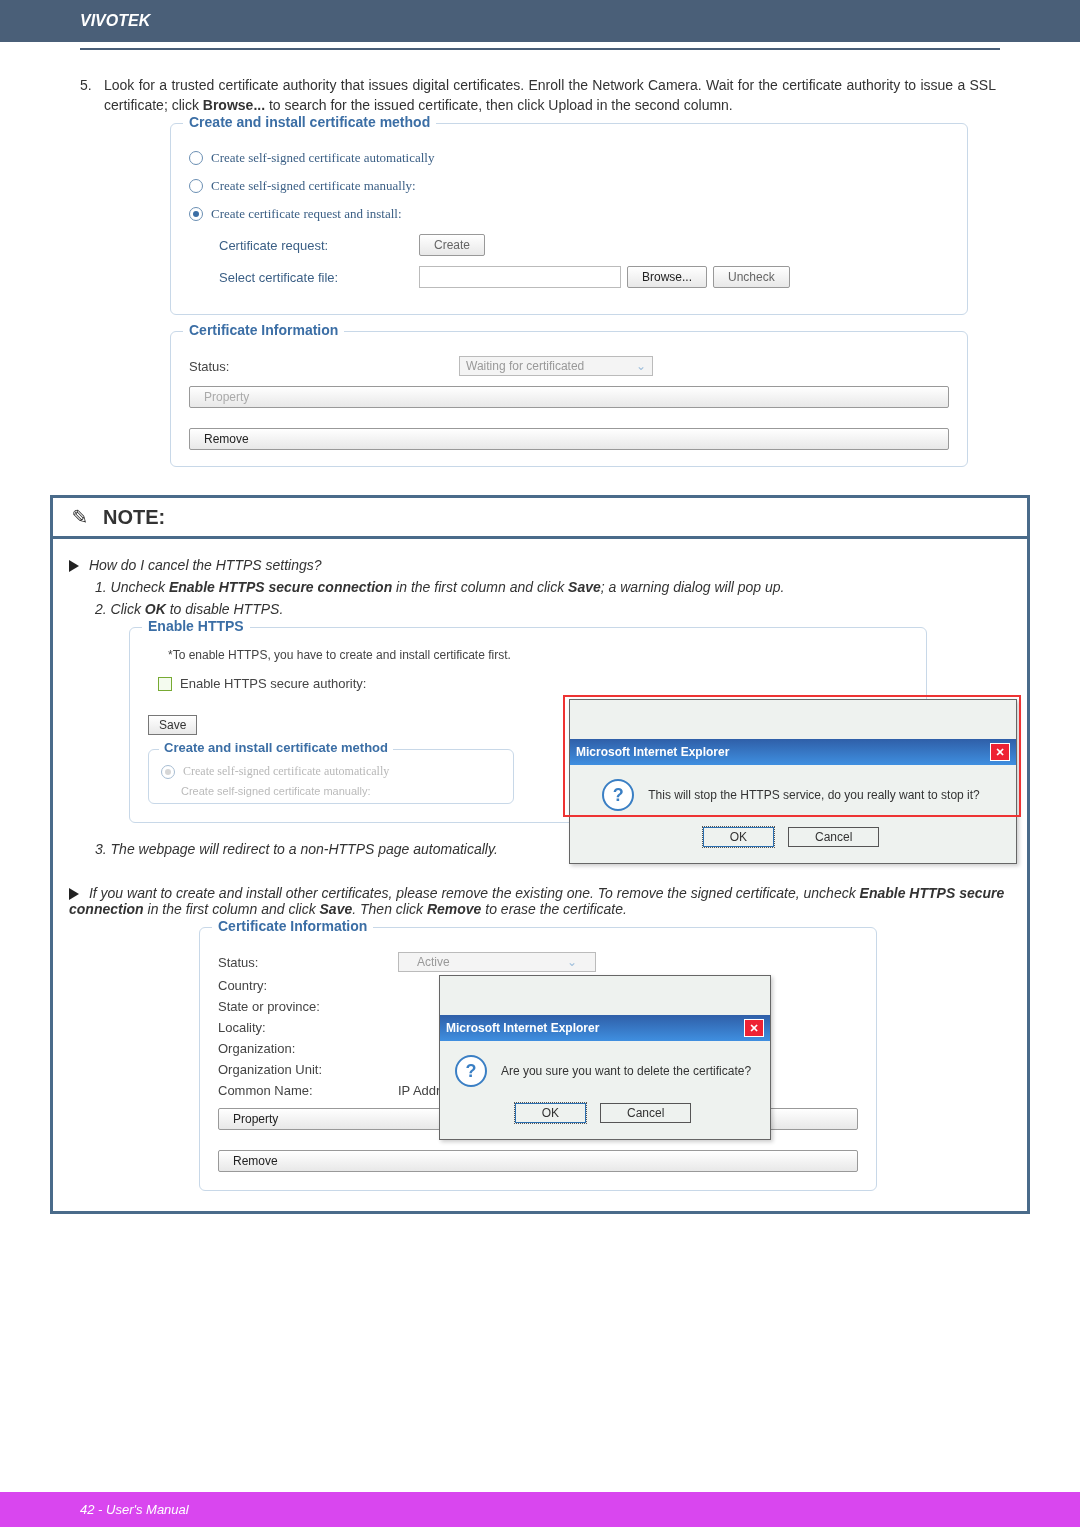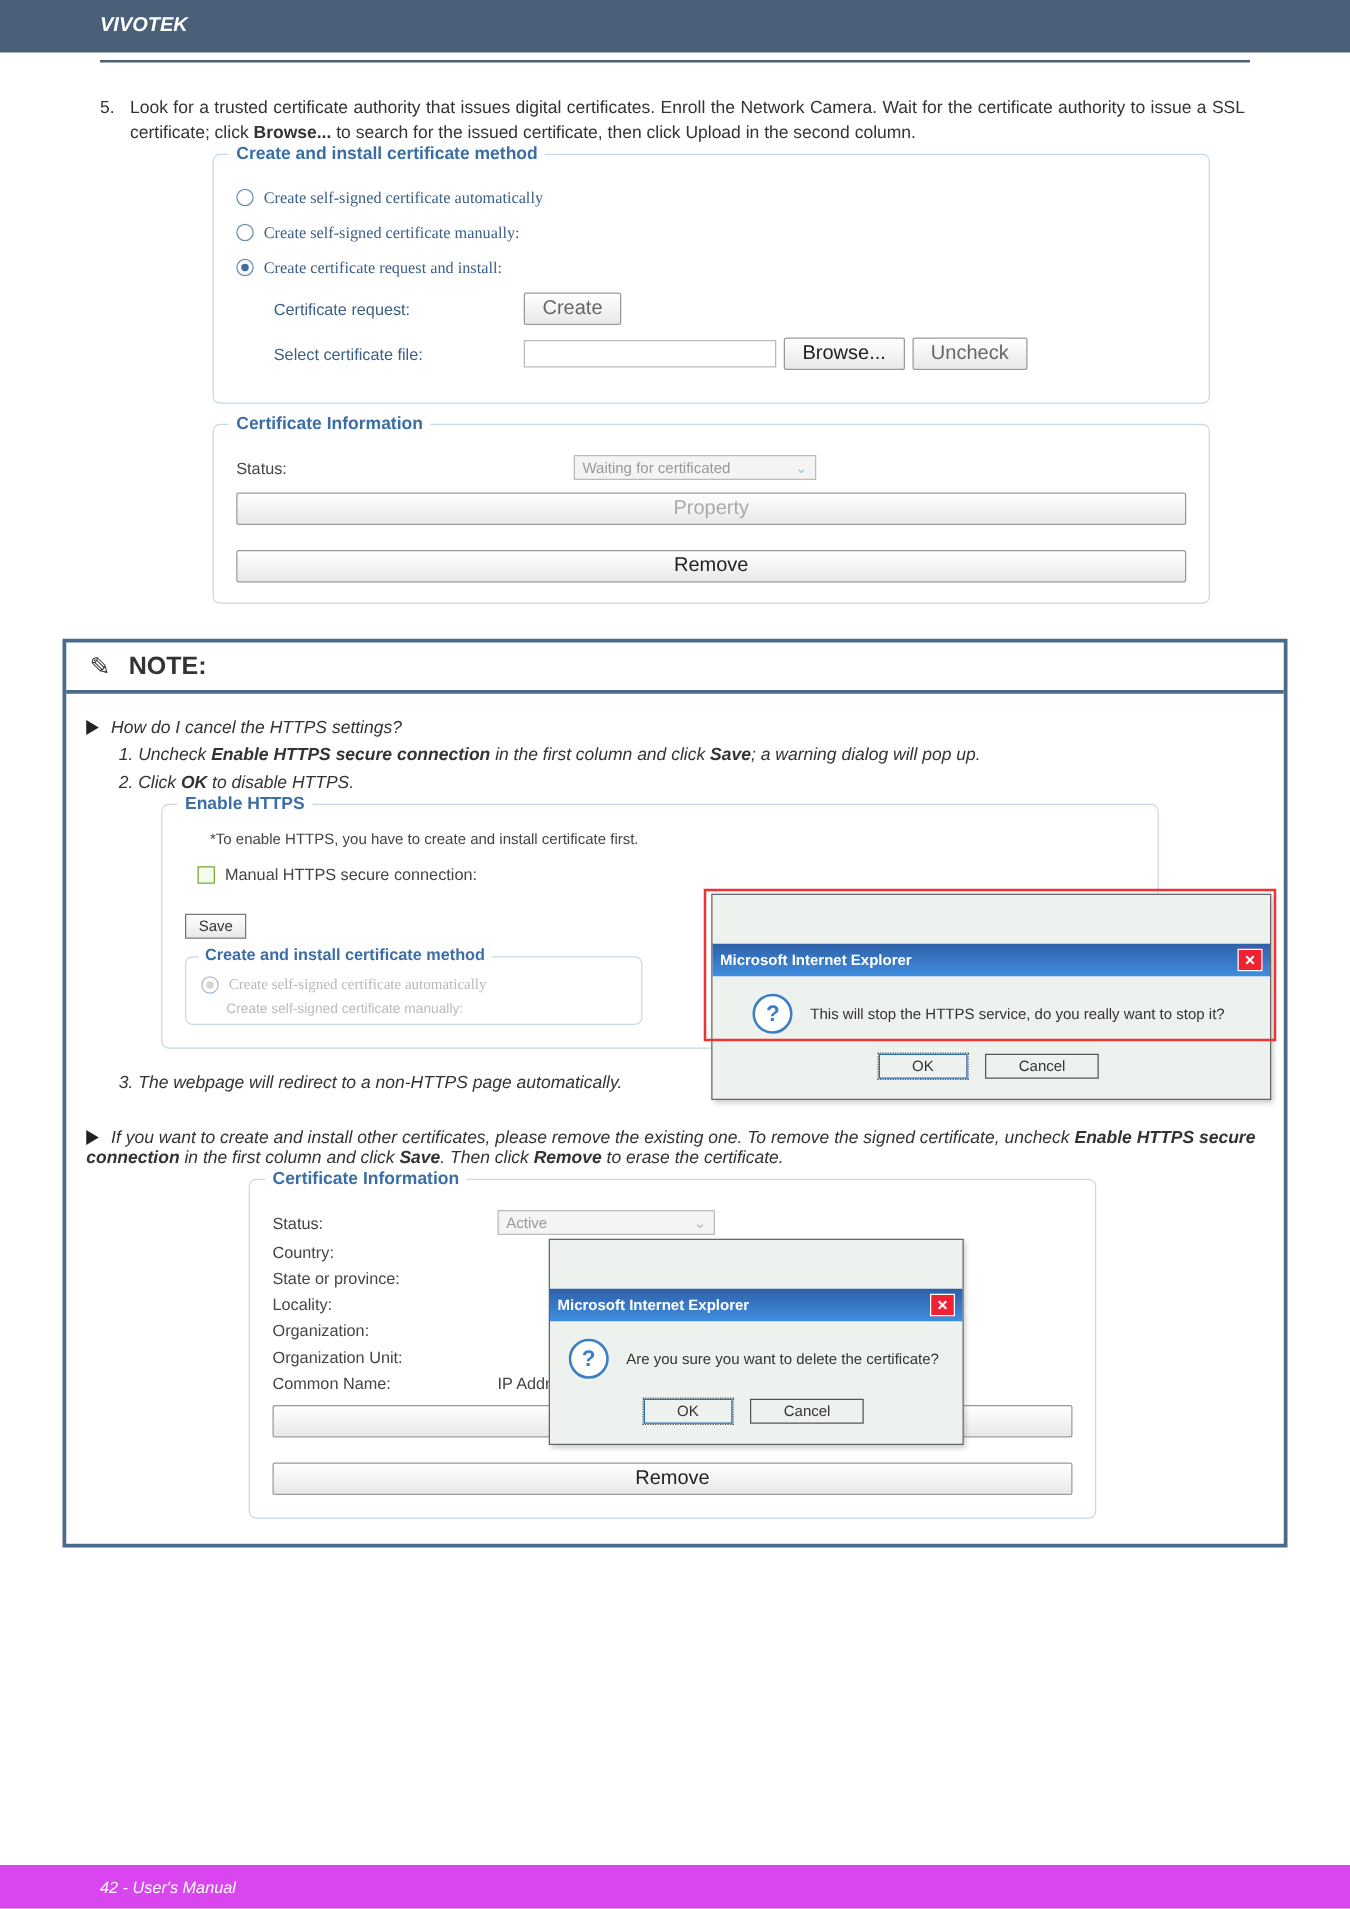--- a/index.html
+++ b/index.html
@@ -12,21 +12,21 @@
   .para-body { display:inline-block; width:calc(100% - 28px); vertical-align:top; }
   .bold { font-weight:bold; }
   .fieldset { border:1px solid #c8d8e8; border-radius:6px; margin:0 auto; background:#fff; position:relative; }
   .legend { position:absolute; top:-10px; left:12px; background:#fff; padding:0 6px; color:#3b6ea5; font-weight:bold; font-size:14px; }
   .cert-block { width:760px; margin:8px 0 0 90px; padding:18px 18px 16px 18px; position:relative; }
   .radio-row { margin:8px 0 12px 0; display:flex; align-items:center; gap:8px; font-size:13px; color:#3b5f85;font-family:Liberation Serif, serif; }
   .radio-circle { width:12px; height:12px; border:1px solid #6b8fb3; border-radius:50%; display:flex; align-items:center; justify-content:center; background:#fff; }
   .radio-dot { width:6px; height:6px; border-radius:50%; background:#3b6ea5; }
   .sub-row { display:flex; align-items:center; margin:10px 0 10px 30px; font-size:13px; color:#3b5f85; }
   .lbl { min-width:200px; }
-  .btn { background:linear-gradient(#fff,#e8e8e8); border:1px solid #999; padding:3px 14px; font-size:16px; color:#666; border-radius:2px;text-align:center; }
+  .btn { background:linear-gradient(#fff,#e8e8e8); border:1px solid #999; padding:3px 14px; font-size:12px; color:#666; border-radius:2px; }
   .btn-enabled { color:#222; }
   .file-input { background:#fff; border:1px solid #bbb; height:20px; width:200px; display:inline-block; margin-right:6px; }
   .info-block { width:760px; margin:16px 0 0 90px; padding:18px 18px 16px 18px; position:relative; }
   .info-row { display:flex; align-items:center; margin:6px 0; font-size:13px; color:#444; }
   .info-lbl { min-width:150px; }
   .sel-disabled { border:1px solid #bbb; background:#f4f4f4; color:#999; padding:2px 6px; font-size:12px; display:inline-flex; align-items:center; width:180px; justify-content:space-between; }
   .chev { color:#9fbfdc; }
   .btn-group { display:flex; gap:20px; margin-top:10px;flex-direction:column; }
   .note-box { border:3px solid #4a6b8a; margin:28px 50px 0 50px; }
   .note-head { display:flex; align-items:center; gap:10px; padding:6px 14px; border-bottom:3px solid #4a6b8a; }
@@ -48,21 +48,21 @@
   .dlg-close { background:#e23; color:#fff; width:18px; height:16px; display:flex; align-items:center; justify-content:center; font-weight:bold; border:1px solid #fff; font-size:11px; }
   .dlg-body { padding:14px 18px 16px 14px; display:flex; flex-direction:column; align-items:center; }
   .dlg-msg { display:flex; align-items:center; gap:14px; }
   .q-icon { width:28px; height:28px; border-radius:50%; border:2px solid #3a7fc4; color:#3a7fc4; font-weight:bold; display:flex; align-items:center; justify-content:center; font-size:18px; background:#fff; }
   .dlg-btns { display:flex; gap:14px; margin-top:16px; }
   .dlg-btn { border:1px solid #555; padding:2px 26px; background:#eef2ef; font-size:12px; }
   .ok-focus { border:1px solid #2a6fb0; outline:1px dotted #555; }
   .cert-info2 { width:640px; margin:10px 0 0 70px; border:1px solid #c8d8e8; border-radius:6px; padding:18px; position:relative; }
   .row2 { display:flex; align-items:center; gap:10px; margin:6px 0; font-size:13px; color:#444; }
   .row2 .l { width:170px; }
-  .sel2 { border:1px solid #bbb; background:#f4f4f4; color:#999; padding:2px 6px; font-size:12px; display:inline-flex; align-items:center; width:160px; justify-content:space-between;text-align:center; }
+  .sel2 { border:1px solid #bbb; background:#f4f4f4; color:#999; padding:2px 18px; font-size:12px; display:inline-flex; align-items:center; width:160px; justify-content:space-between;text-align:center; }
   .footer { color:#fff; background:#d946ef; font-style:italic; padding:10px 0 10px 80px; font-size:13px; position:absolute; bottom:0; left:0; right:0; }
   .red-outline { position:absolute; border:2px solid #e33; pointer-events:none; }
   .gray-radio { opacity:.6; }
   .cut-text { font-size:11px; color:#bbb; margin-left:20px; }
 </style>
 </head>
 <body>
 
 <div class="page">
 
@@ -136,21 +136,21 @@
       <div class="sub-list italic">
         <span>2. Click </span><span class="bold">OK</span><span> to disable HTTPS.</span>
       </div>
 
       <div class="shot-wrap">
         <div class="enable-box">
           <div class="legend">Enable HTTPS</div>
           <div class="inner-note">*To enable HTTPS, you have to create and install certificate first.</div>
           <div class="chk-row">
             <span class="chk"></span>
-            <span>Manual HTTPS secure connection:</span>
+            <span>Enable HTTPS secure authority:</span>
           </div>
           <span class="save-btn">Save</span>
           <div class="method-box">
             <div class="method-legend">Create and install certificate method</div>
             <div class="radio-row gray-radio" style="margin:6px 0">
               <span class="radio-circle">
                   <span class="radio-dot" style="background:#bbb"></span>
                 </span>
               <span style="color:#888;font-size:12px">Create self-signed certificate automatically</span>
             </div>

